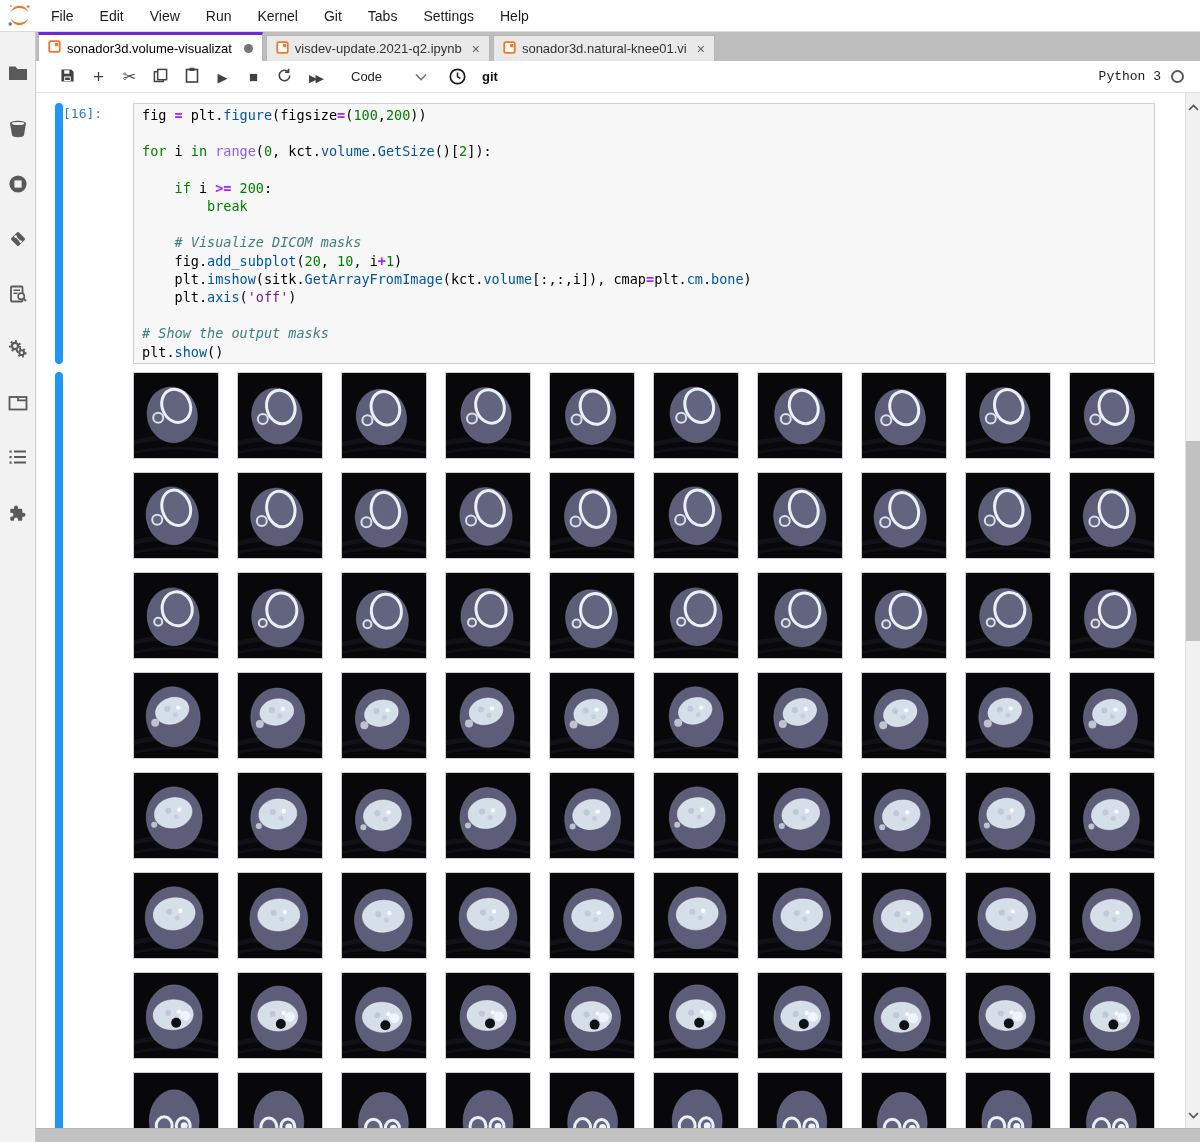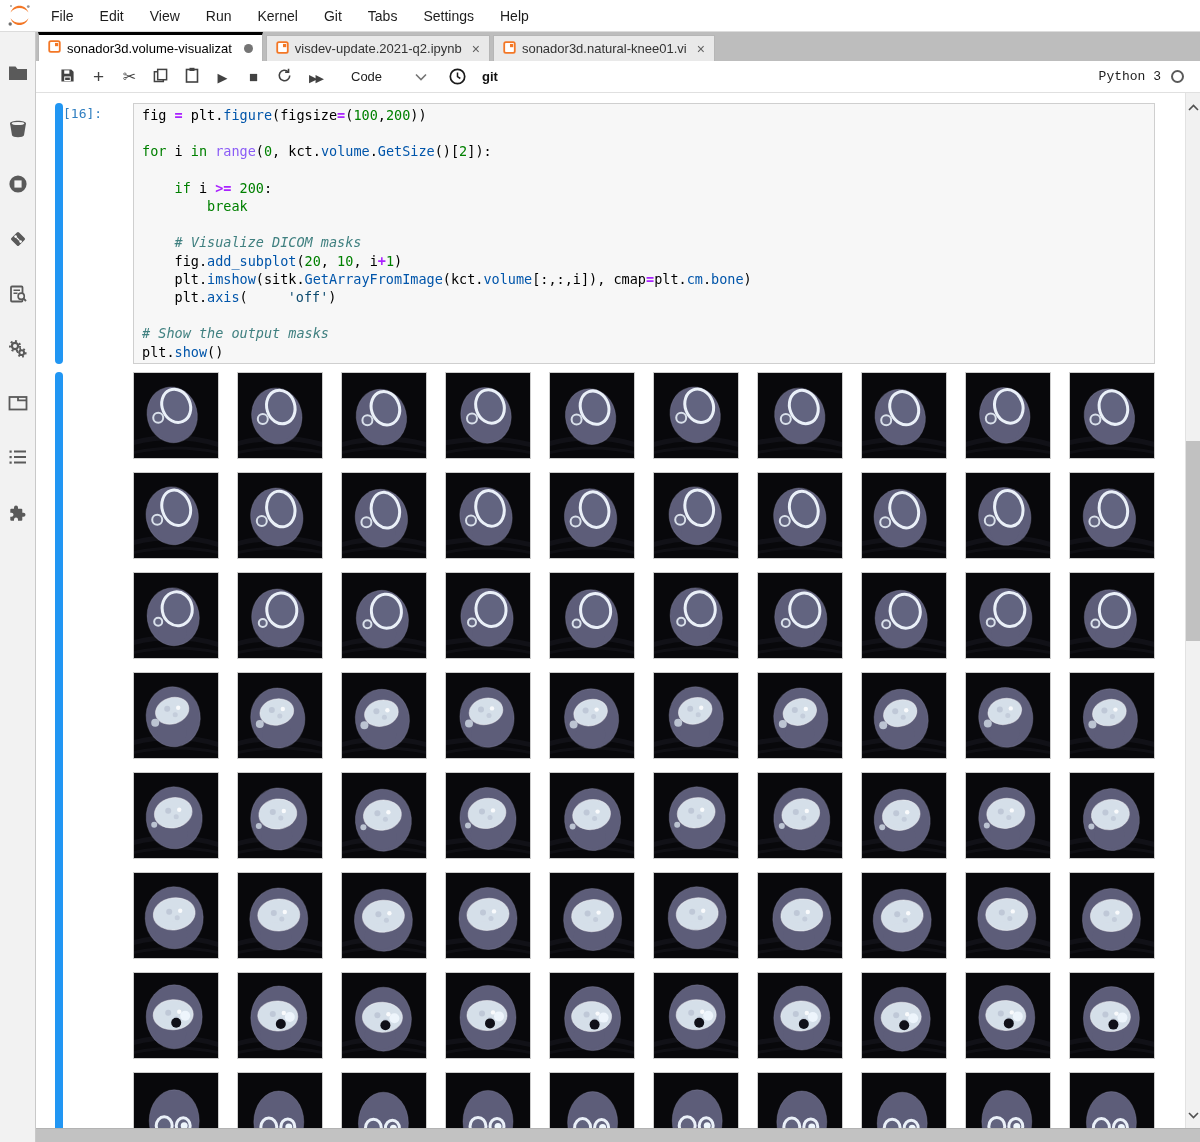--- a/index.html
+++ b/index.html
@@ -18,21 +18,21 @@
   .sidebar { width:36px; background:#f2f2f2; border-right:1px solid #c9c9c9;
              display:flex; flex-direction:column; align-items:center; padding-top:32px; }
   .side-item { height:55px; width:100%; display:flex; justify-content:center; align-items:flex-start; }
   .main { flex:1; display:flex; flex-direction:column; min-width:0; }
 
   
   .tabbar { height:29px; background:#bdbdbd; display:flex; align-items:flex-end; padding-left:2px; }
   .tab { height:26px; display:flex; align-items:center; gap:6px; padding:0 9px;
          font-size:13px; background:#e9e9e9; border:1px solid #b6b6b6; border-bottom:none;
          color:#333; margin-right:3px; white-space:nowrap; }
-  .tab.active { height:29px; background:#fff; border-top:3px solid #000000; color:#000; }
+  .tab.active { height:29px; background:#fff; border-top:3px solid #6d28d9; color:#000; }
   .tab .close { color:#5f5f5f; font-size:14px; margin-left:4px; }
   .tab .dirty { width:9px; height:9px; border-radius:50%; background:#757575; margin-left:6px; }
 
   
   .toolbar { height:32px; background:#fff; border-bottom:1px solid #e0e0e0;
              display:flex; align-items:center; padding:0 10px 0 16px; font-size:13px; }
   .tbtn { width:31px; height:26px; display:flex; justify-content:center; align-items:center;
           color:#424242; font-size:14px; }
   .celltype { margin-left:14px; width:88px; display:flex; justify-content:space-between;
               align-items:center; color:#212121; padding:2px 6px; }
@@ -49,21 +49,21 @@
   .collapser { width:8px; border-radius:4px; background:#2196f3; margin-left:19px; flex:none; }
   .prompt { width:70px; flex:none; text-align:left; padding-right:6px; padding-top:3px;
             font-family:"DejaVu Sans Mono", monospace; font-size:13px; color:#307fc1; }
   .editor { width:1022px; flex:none; background:#f7f7f7; border:1px solid #cfcfcf;
             padding:2px 8px; font-family:"DejaVu Sans Mono", monospace; font-size:13.5px;
             line-height:18.2px; white-space:pre; color:#000; }
   .tk-k { color:#008000; font-weight:normal; }
   .tk-o { color:#AA22FF; font-weight:bold; }
   .tk-n { color:#008000; }
   .tk-b { color:#8b5cf6; }
-  .tk-s { color:#0c4a6e;margin-left:40px; }
+  .tk-s { color:#701a75; }
   .tk-c { color:#408080; font-style:italic; }
   .tk-p { color:#0055aa; }
 
   .cell-output { display:flex; }
   .outgrid { width:1022px; flex:none; }
   .out-row { display:flex; gap:18px; margin-bottom:13px; height:87px; }
   .tile { width:86px; height:87px; border:1px solid #cdcdcd; background:#08080b; flex:none; }
   .tile svg { display:block; }
 
   

